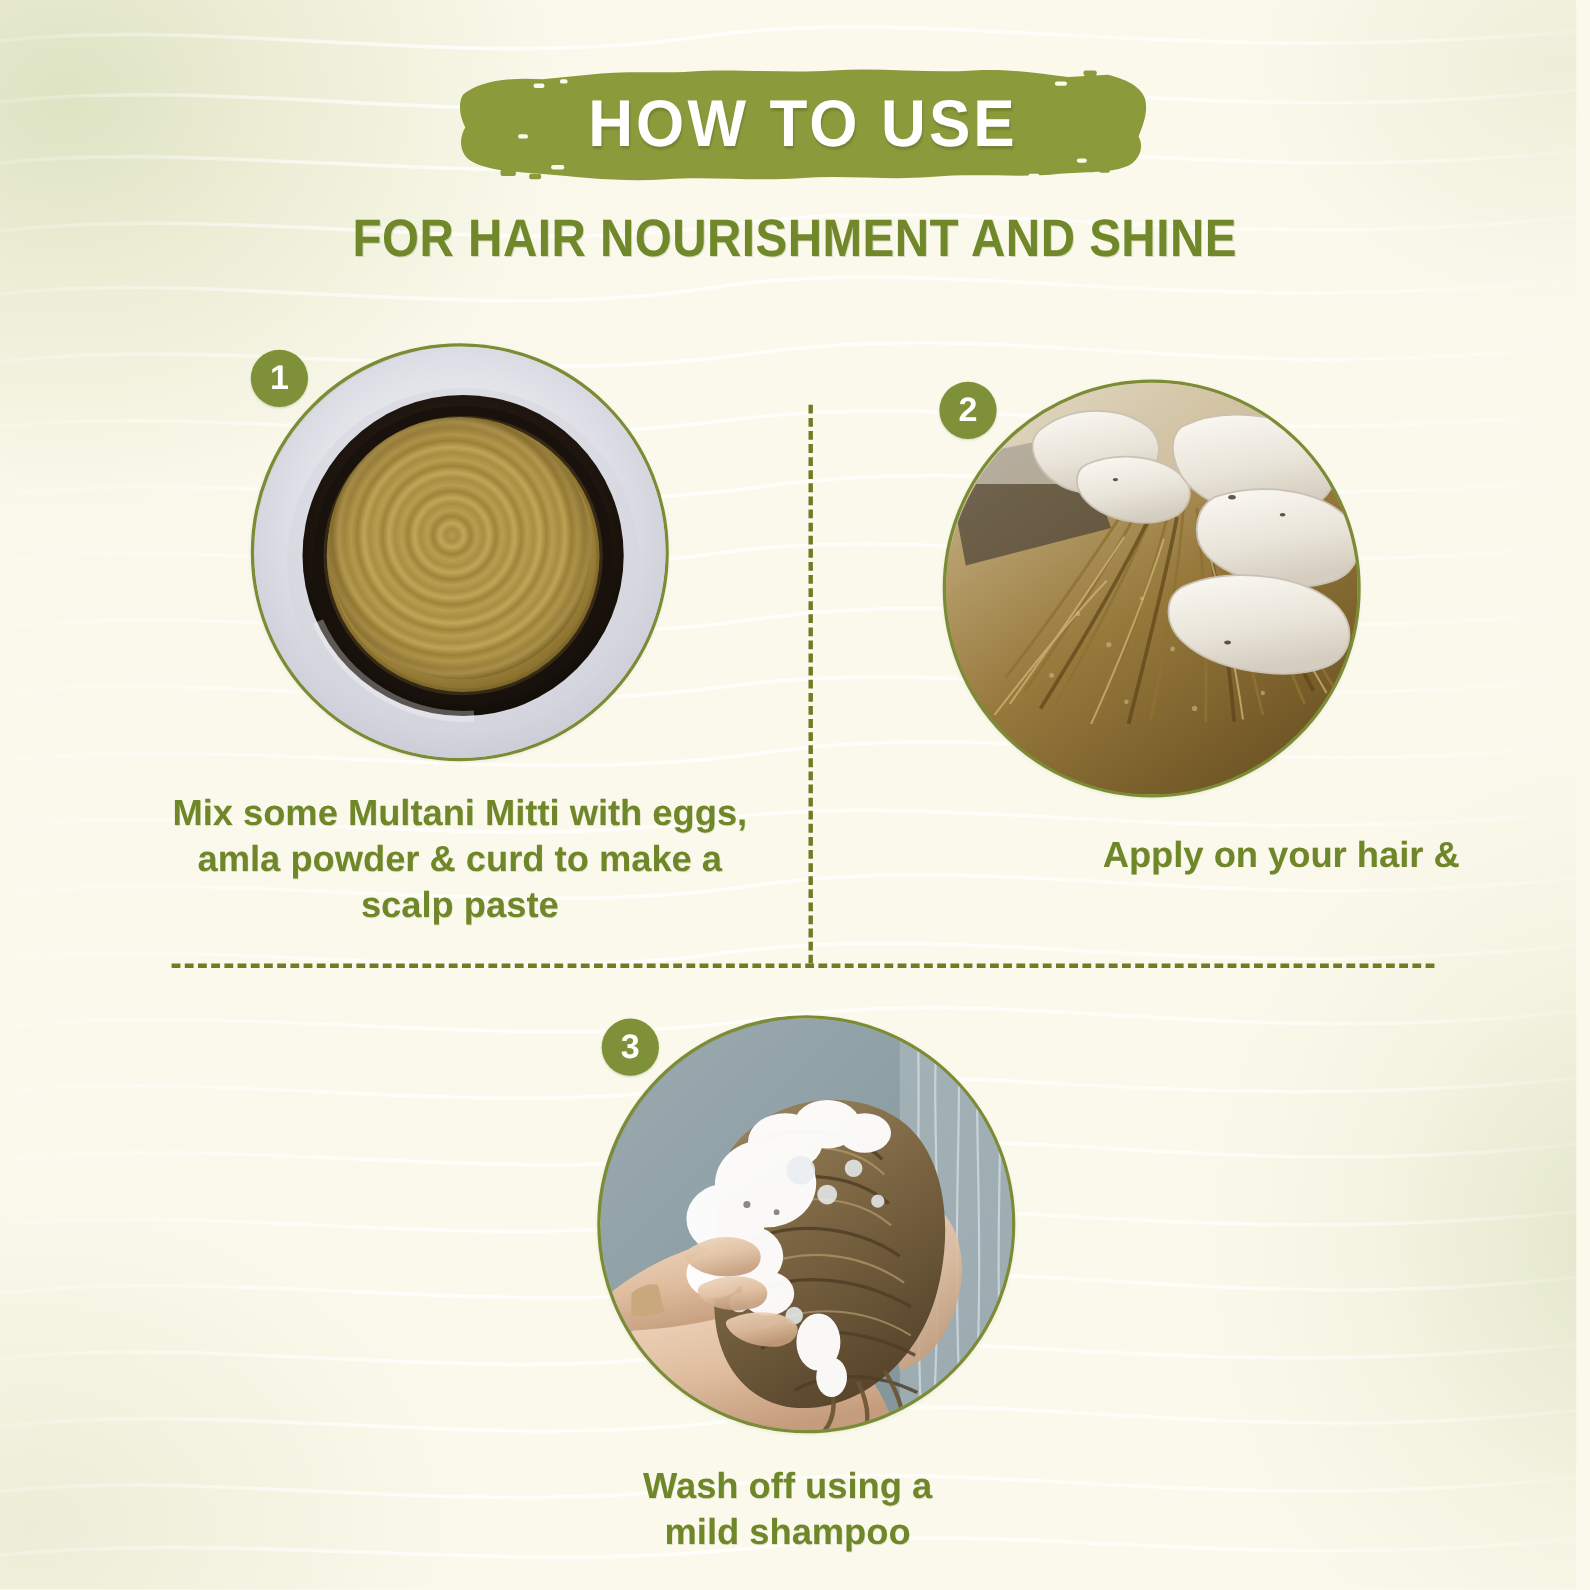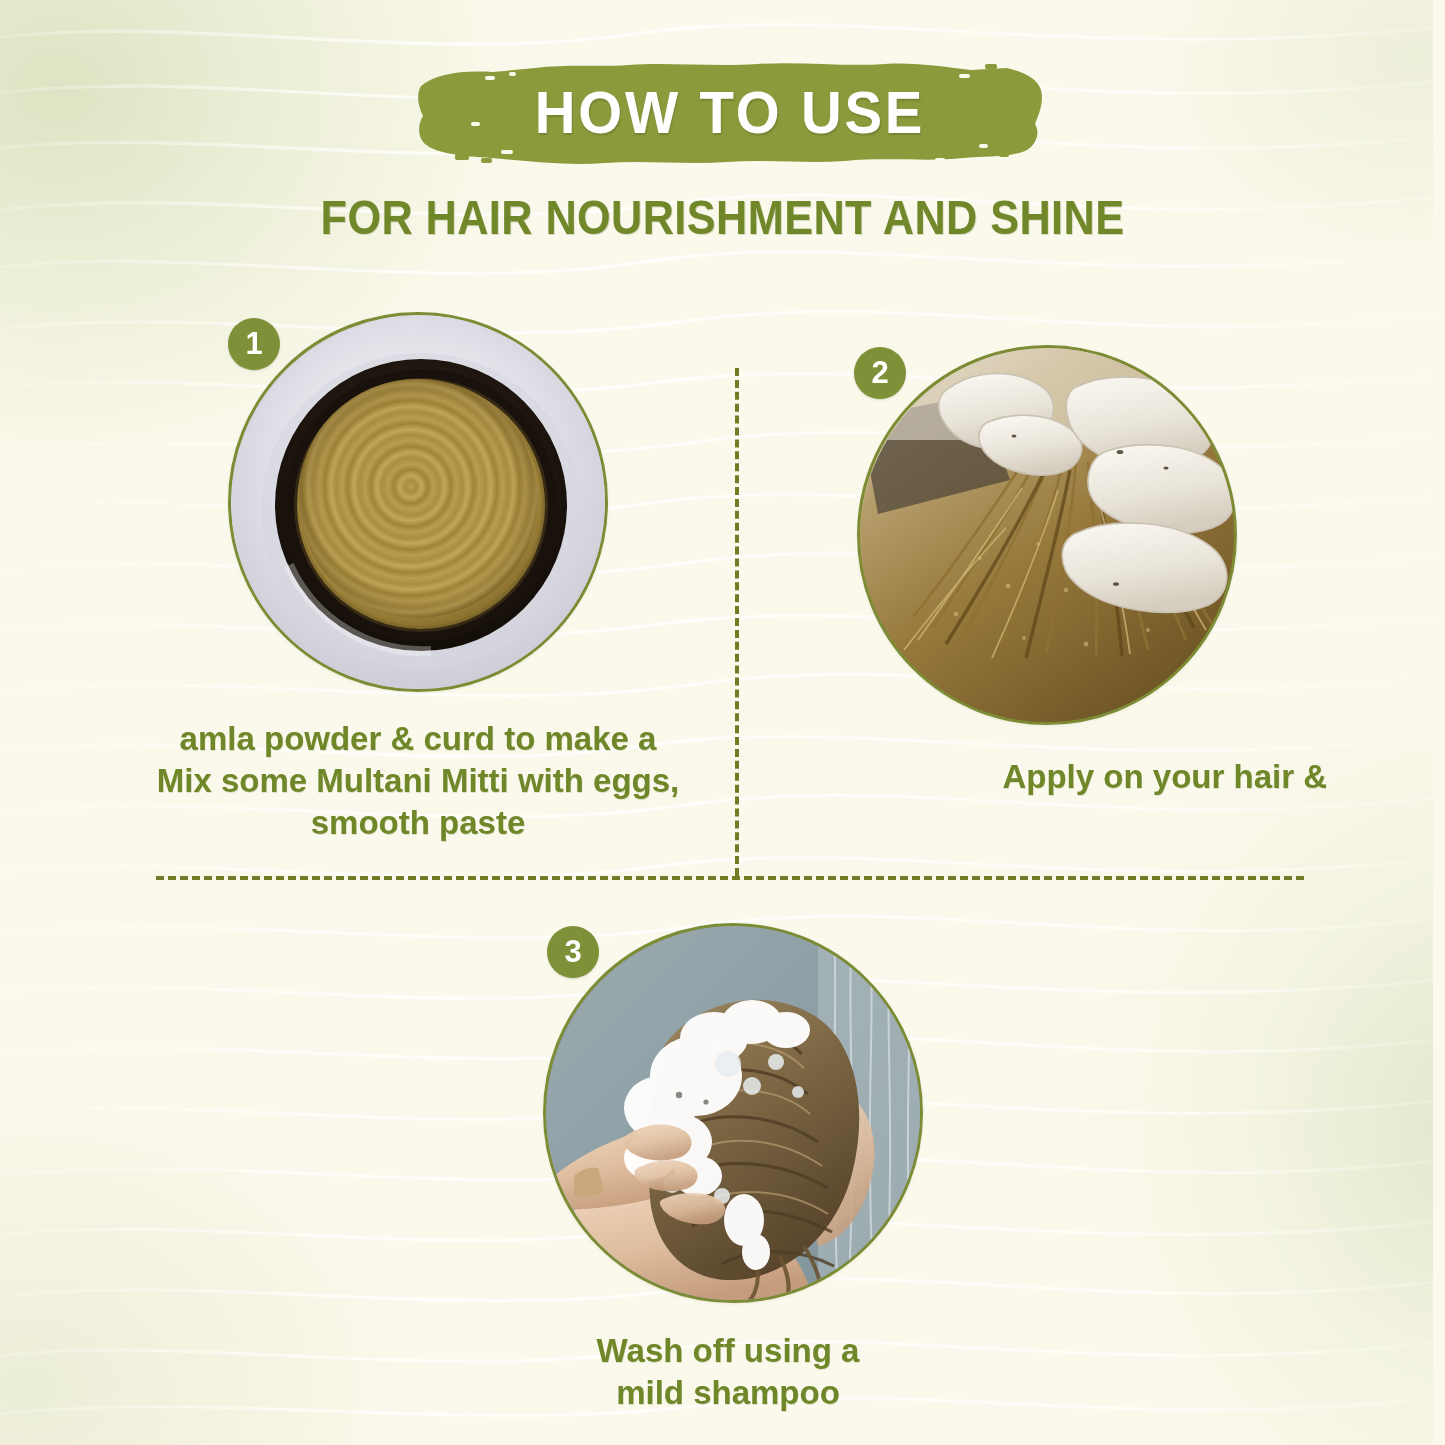--- a/index.html
+++ b/index.html
@@ -293,23 +293,23 @@
           <path d="M58 250 A 146 146 0 0 0 200 336" fill="none" stroke="#ffffff" stroke-opacity="0.30" stroke-width="10"></path>
         </svg>
       </div>
     </div>
 
     <div class="badge" style="left:228px; top:318px;">
       <span>1</span>
     </div>
 
     <div class="caption" style="left:118px; top:718px; width:600px;">
+      <div>Mix some Multani Mitti with eggs,</div>
       <div>amla powder &amp; curd to make a</div>
-      <div>Mix some Multani Mitti with eggs,</div>
-      <div>smooth paste</div>
+      <div>scalp paste</div>
     </div>
   </div>
 
   <div class="step" style="left:735px; top:0px; width:710px; height:880px;">
 
     <div class="circle-photo art-henna" style="left:122px; top:345px; width:380px; height:380px;">
       <div class="photo-inner">
         <svg viewBox="0 0 380 380" width="380" height="380">
           <defs>
             <linearGradient id="hairbg" x1="0" y1="0" x2="0.7" y2="1">
@@ -515,19 +515,19 @@
             </g>
           </g>
         </svg>
       </div>
     </div>
 
     <div class="badge" style="left:547px; top:46px;">
       <span>3</span>
     </div>
 
-    <div class="caption" style="left:428px; top:450px; width:600px;">
+    <div class="caption" style="left:416px; top:450px; width:600px;">
       <div>Wash off using a</div>
       <div>mild shampoo</div>
     </div>
   </div>
 
 </div>
 
 </body></html>

